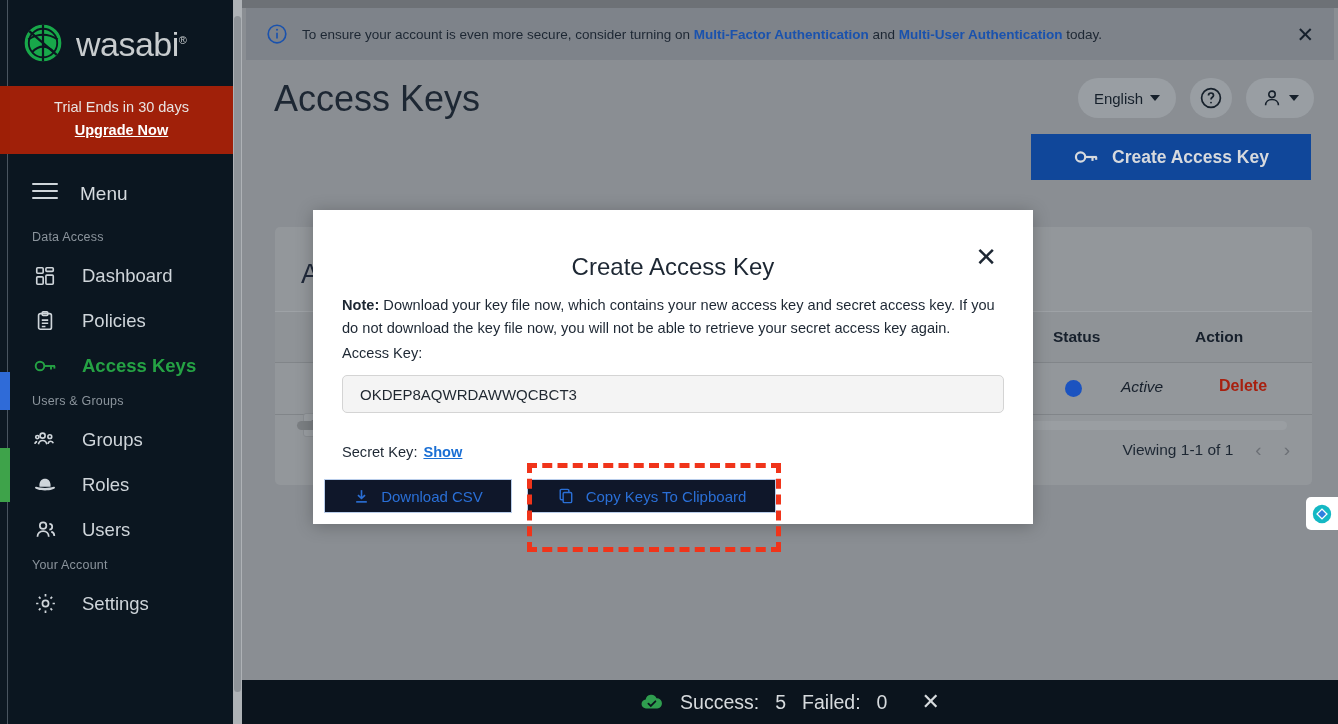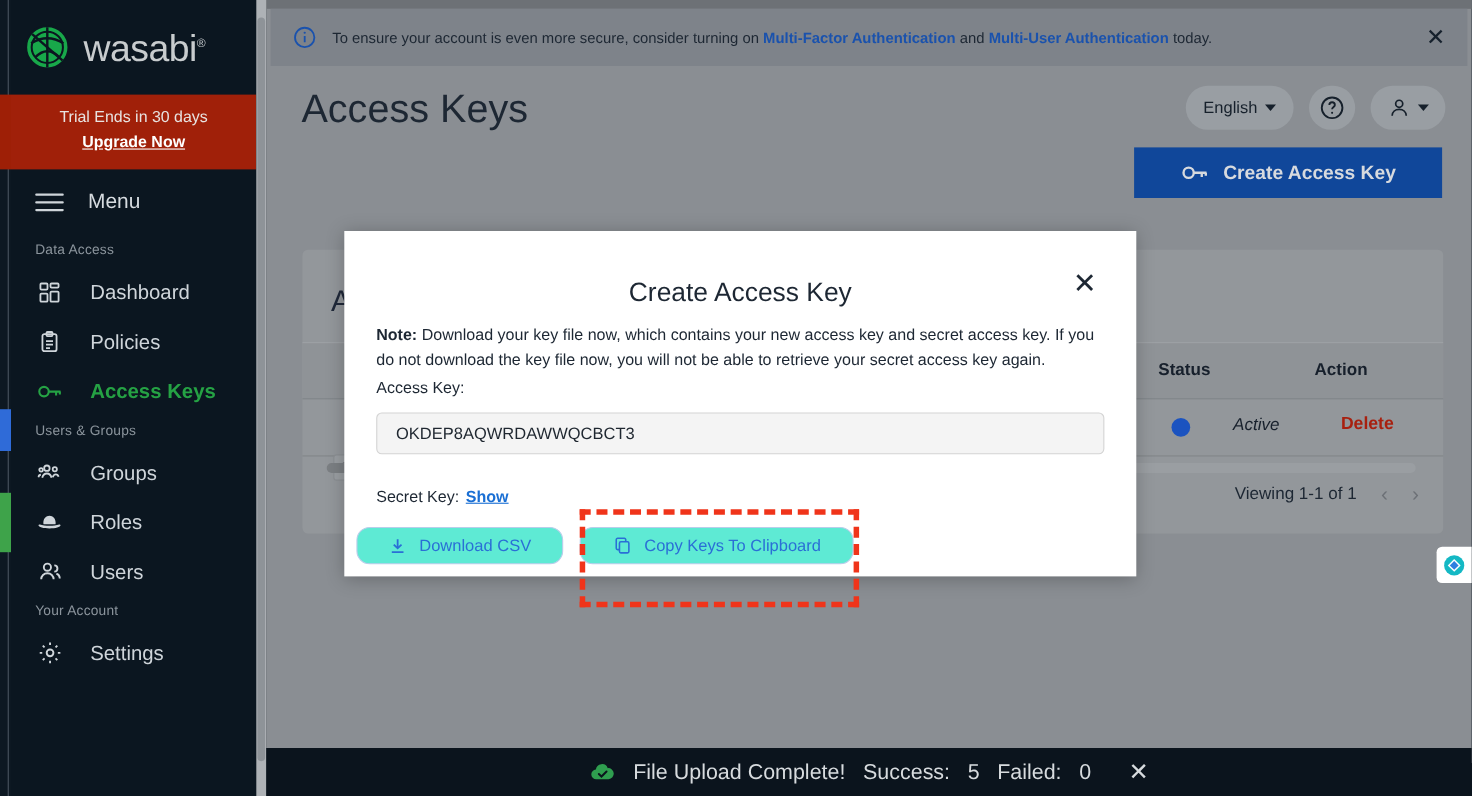--- a/index.html
+++ b/index.html
@@ -42,22 +42,22 @@
   .trial {
     background: #a02009; text-align: center; padding: 13px 8px 15px;
   }
   .trial-text { font-size: 14.5px; color: #e8e3e1; }
   .trial-link {
     display: inline-block; margin-top: 7px; font-size: 14.5px;
     color: #fff; text-decoration: underline; font-weight: 700;
   }
 
   .menu-row {
-    display: flex; align-items: center; gap: 22px;
-    padding: 19px 0 19px 22px;
+    display: flex; gap: 22px;
+    padding: 29px 0 19px 22px;
   }
   .menu-bars { width: 26px; height: 17px; position: relative; }
   .menu-bars span {
     position: absolute; left: 0; width: 26px; height: 2.4px;
     background: #cfd5da; border-radius: 1px;
   }
   .menu-bars span:nth-child(1){ top: 0; }
   .menu-bars span:nth-child(2){ top: 7px; }
   .menu-bars span:nth-child(3){ top: 14px; }
   .menu-label { font-size: 19px; color: #d6dbdf; }
@@ -205,22 +205,22 @@
     display: flex; align-items: center; padding-left: 17px;
     font-size: 15px; color: #1f2730;
   }
   .secret-row {
     position: absolute; left: 29px; top: 234px;
     font-size: 14.6px; color: #1d2733;
   }
   .secret-row .show-link { color: #1a6fd4; font-weight: 700; margin-left: 6px; }
   .btn-row { position: absolute; left: 11px; top: 269px; display: flex; gap: 15px; }
   .obtn {
-    height: 34px; border: 1px solid #b9cdea; border-radius: 12px;
-    background: #5eead4; display: flex; align-items: center; justify-content: center;
+    height: 34px; border: 1px solid #b9cdea; border-radius: 0;
+    background: #0f172a; display: flex; align-items: center; justify-content: center;
     gap: 11px; color: #2a6fd6; font-size: 15px; padding: 0 18px;
   }
   .obtn-dl { width: 188px; }
   .obtn-cp { width: 249px; }
 
   
   .annot {
     position: absolute; left: 527px; top: 463px; width: 254px; height: 89px;
     border: 5px dashed #f0341a; z-index: 9;
   }
@@ -494,21 +494,20 @@
     </div>
   </div>
 
   <div class="annot"></div>
 
   <div class="toast">
     <svg class="toast-ico" viewBox="0 0 24 24">
       <path d="M6.2 18.4a4.4 4.4 0 0 1-.5-8.8 5.6 5.6 0 0 1 10.8-1.3 4.3 4.3 0 0 1 .8 10.1z" fill="#2f9e4f"></path>
       <path d="M8.4 13.6l2.4 2.3 4.6-4.6" stroke="#0b141d" stroke-width="1.8" fill="none" stroke-linecap="round"></path>
     </svg>
-    <span class="toast-seg">File Upload Complete!</span>
     <span class="toast-seg">Success:</span>
     <span class="toast-seg">5</span>
     <span class="toast-seg">Failed:</span>
     <span class="toast-seg">0</span>
     <span class="toast-close">✕</span>
   </div>
 
 </div>
 
 </body></html>

